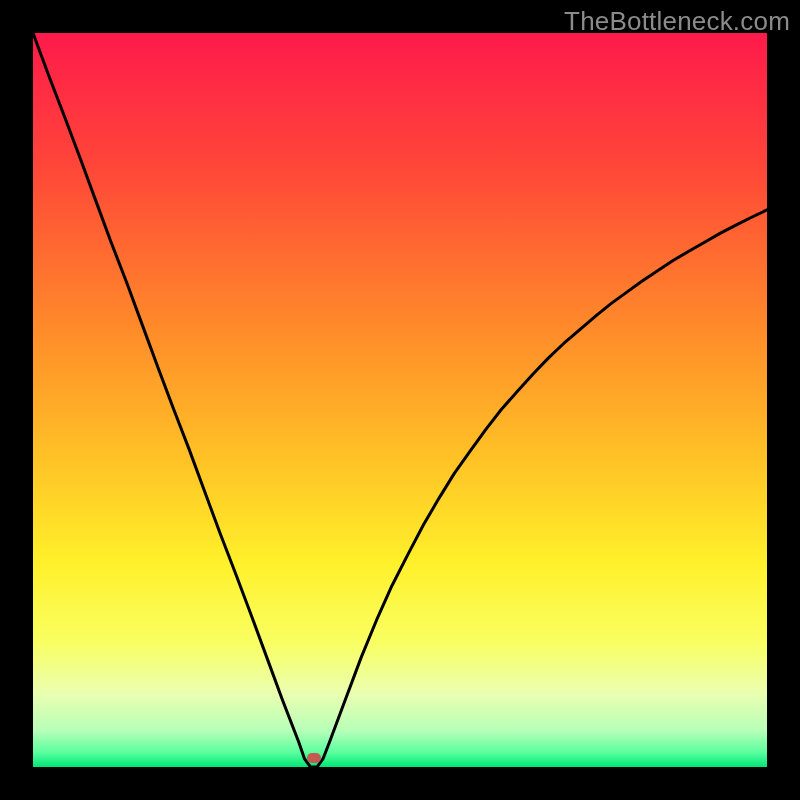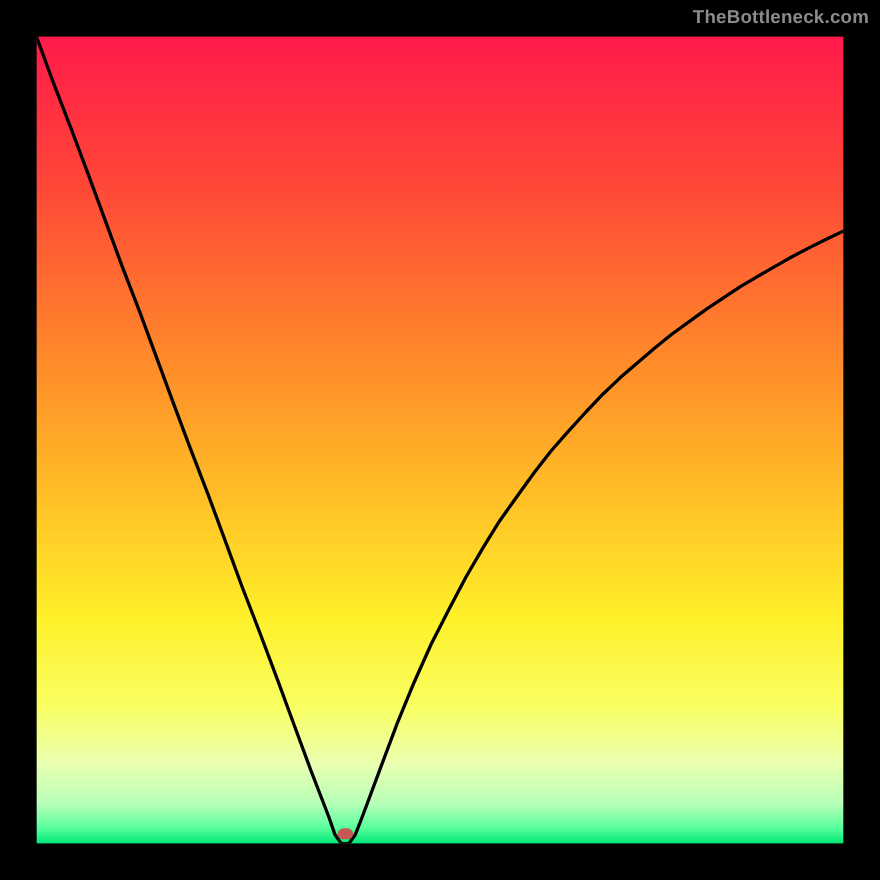--- a/index.html
+++ b/index.html
@@ -33,22 +33,22 @@
     position: absolute;
     inset: 0;
     width: 734px;
     height: 734px;
   }
   .watermark {
     position: absolute;
     top: 6px;
     right: 10px;
     color: #8b8b8b;
-    font-size: 17px;
-    font-weight: 700;
+    font-size: 26px;
+    font-weight: 400;
     letter-spacing: 0.2px;
     user-select: none;
   }
   .marker {
     position: absolute;
     width: 14px;
     height: 10px;
     border-radius: 5px;
     background: #c45a51;
     transform: translate(-50%, -50%);

